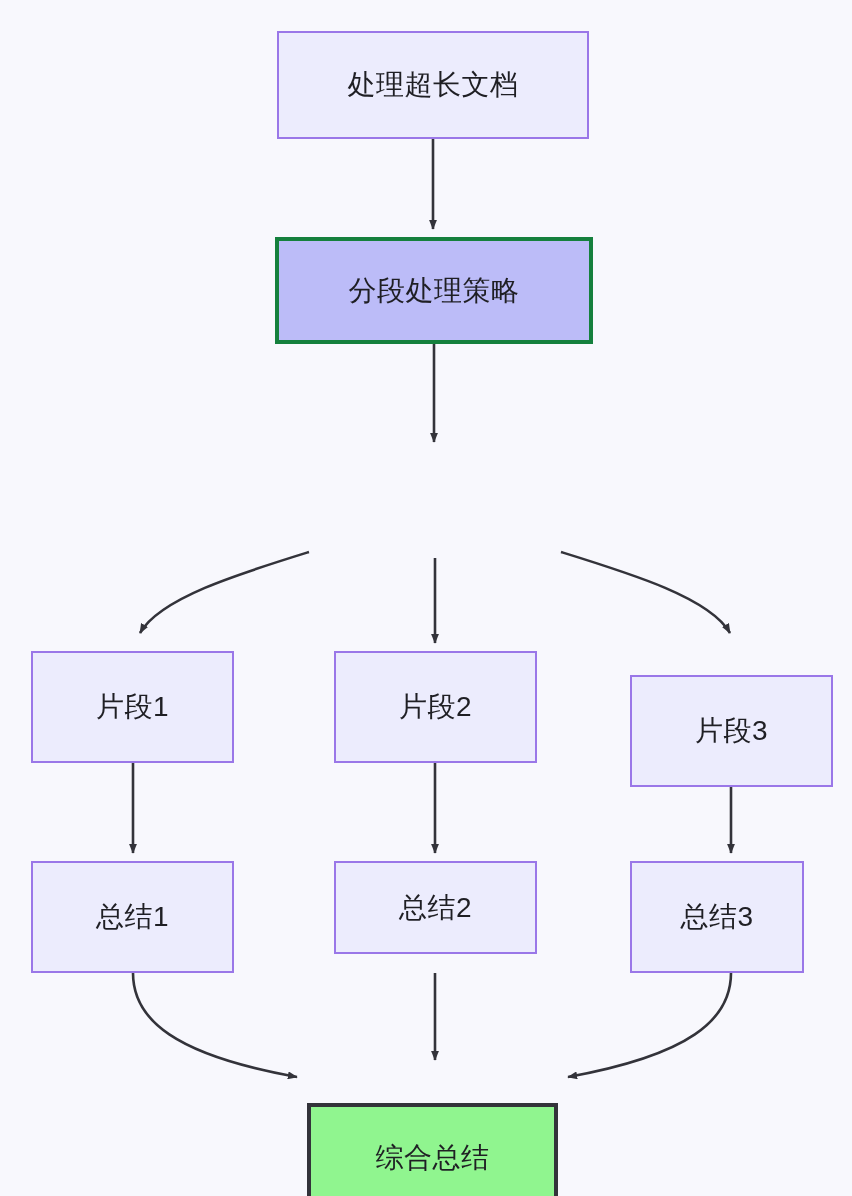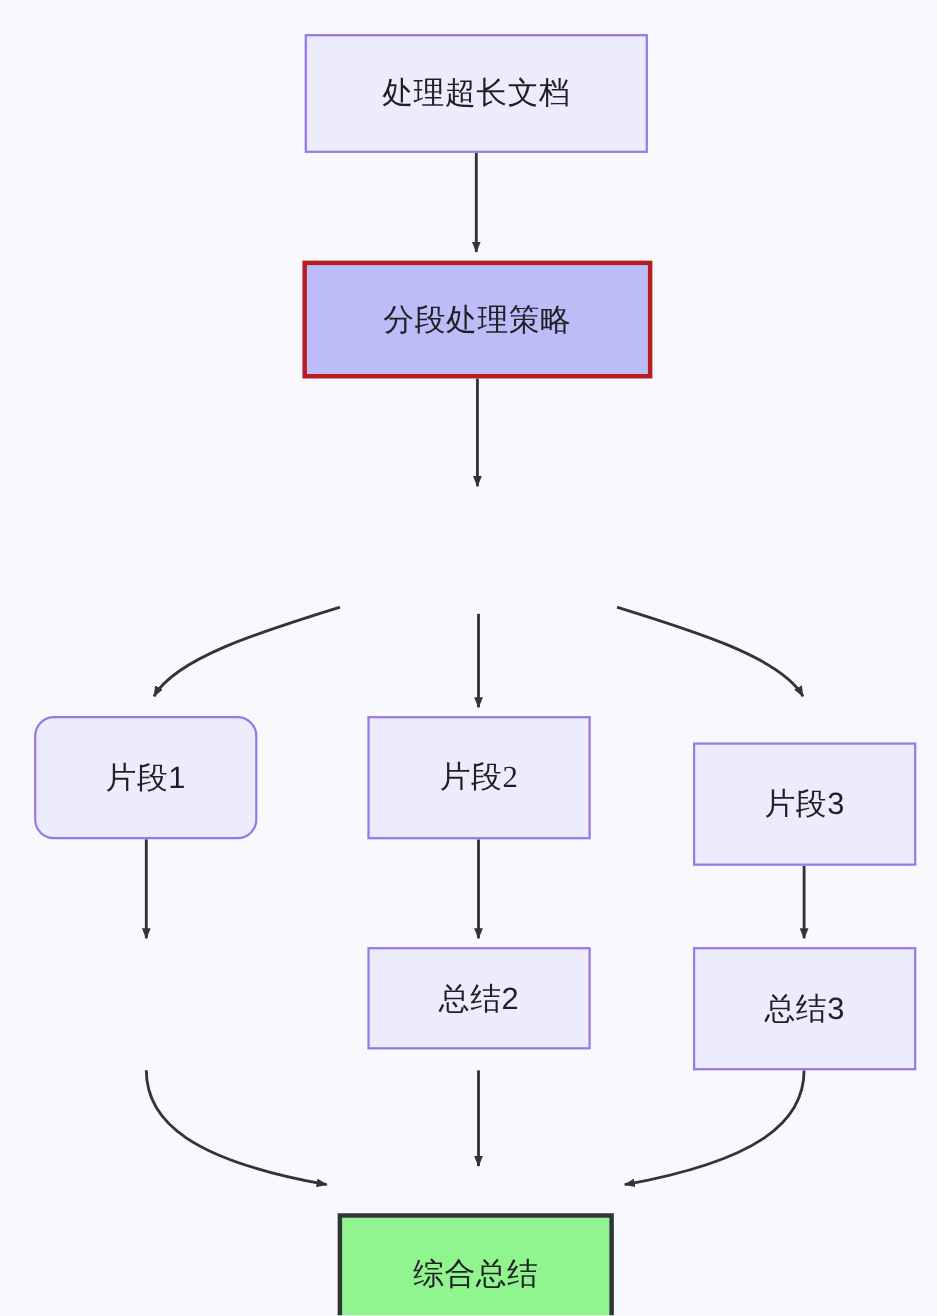--- a/index.html
+++ b/index.html
@@ -34,43 +34,43 @@
     color: #1f1f24;
     z-index: 2;
   }
   .node-default {
     background: #ececfd;
     border: 2px solid #9a77e8;
     font-size: 28px;
   }
   .node-emphasis {
     background: #bcbcf8;
-    border: 4px solid #b91c1c;
+    border: 4px solid #15803d;
     font-size: 28px;
   }
   .node-final {
     background: #90f58f;
     border: 4px solid #33333a;
     font-size: 28px;
   }
   .node-label {
     line-height: 1.2;
     white-space: nowrap;
     letter-spacing: 0.5px;
   }
   
   .n-doc      { left: 277px; top: 31px;   width: 312px; height: 108px; }
   .n-strategy { left: 275px; top: 237px;  width: 318px; height: 107px; }
   .n-source   { left: 309px; top: 450px;  width: 252px; height: 108px; }
-  .n-frag1    { left: 31px;  top: 651px;  width: 203px; height: 112px; border-radius: 18px; }
-  .n-frag2    { left: 334px; top: 651px;  width: 203px; height: 112px; font-family: Liberation Serif, serif; }
+  .n-frag1    { left: 31px;  top: 651px;  width: 203px; height: 112px; }
+  .n-frag2    { left: 334px; top: 651px;  width: 203px; height: 112px; }
   .n-frag3    { left: 630px; top: 651px;  width: 203px; height: 112px; margin-top: 24px; }
   .n-sum1     { left: 31px;  top: 861px;  width: 203px; height: 112px; }
   .n-sum2     { left: 334px; top: 861px;  width: 203px; height: 93px; }
-  .n-sum3     { left: 630px; top: 861px;  width: 203px; height: 112px; }
+  .n-sum3     { left: 630px; top: 861px;  width: 174px; height: 112px; }
   .n-final    { left: 307px; top: 1068px; width: 251px; height: 109px; margin-top: 35px; }
 </style>
 </head>
 <body>
 
 <div id="canvas">
 
   <svg id="edges" viewBox="0 0 852 1196" width="852" height="1196" xmlns="http://www.w3.org/2000/svg">
     <defs>
       <marker id="arrowhead" markerWidth="10" markerHeight="8" refX="9.2" refY="4" orient="auto" markerUnits="userSpaceOnUse">
@@ -117,20 +117,23 @@
   </div>
 
   <div class="node node-default n-frag2">
     <span class="node-label">片段2</span>
   </div>
 
   <div class="node node-default n-frag3">
     <span class="node-label">片段3</span>
   </div>
 
+  <div class="node node-default n-sum1">
+    <span class="node-label">总结1</span>
+  </div>
 
   <div class="node node-default n-sum2">
     <span class="node-label">总结2</span>
   </div>
 
   <div class="node node-default n-sum3">
     <span class="node-label">总结3</span>
   </div>
 
   <div class="node node-final n-final">

